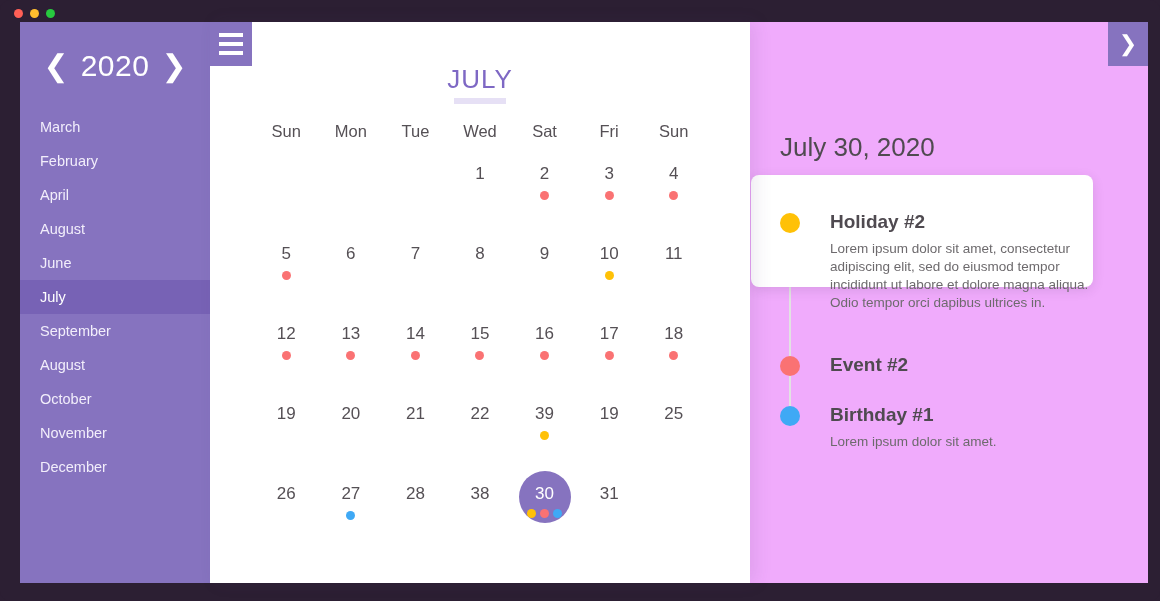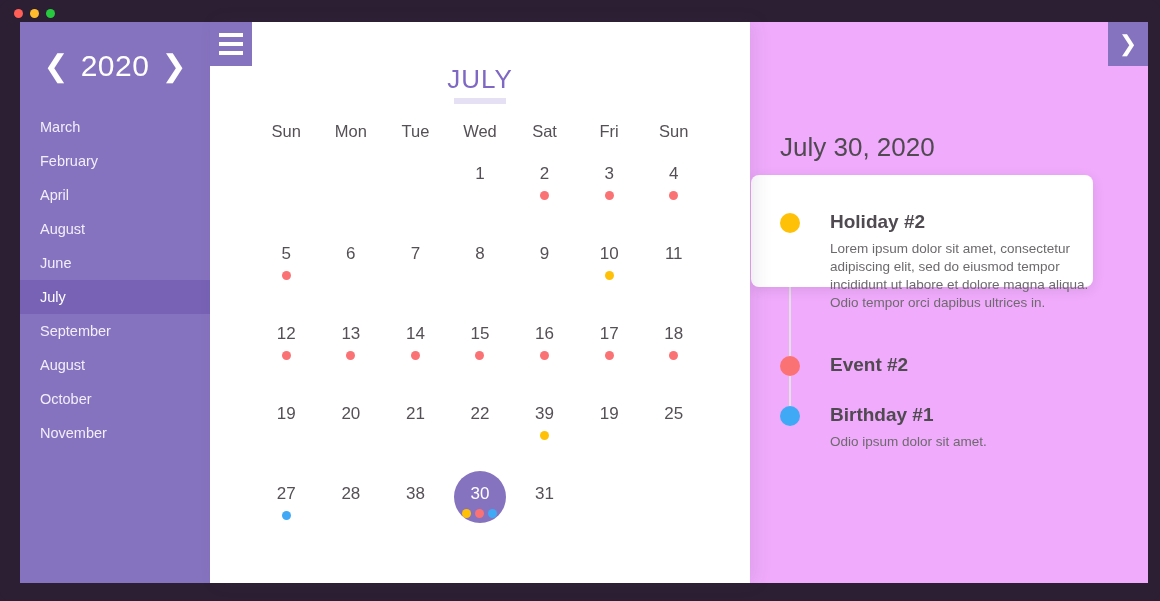--- a/index.html
+++ b/index.html
@@ -283,20 +283,23 @@
             <span>September</span>
           </div>
           <div class="month-item">
             <span>August</span>
           </div>
           <div class="month-item">
             <span>October</span>
           </div>
           <div class="month-item">
             <span>November</span>
+          </div>
+          <div class="month-item">
+            <span>December</span>
           </div>
         </div>
     </div>
 
     <div id="calendar-panel">
       <div id="month-title-wrap">
         <div id="month-title">JULY</div>
         <div id="month-underline"></div>
       </div>
       <div id="weekday-row">
@@ -432,20 +435,24 @@
           </div>
           <div class="day-cell">
             <div class="day-num">19</div>
             <div class="dots"></div>
           </div>
           <div class="day-cell">
             <div class="day-num">25</div>
             <div class="dots"></div>
           </div>
           <div class="day-cell">
+            <div class="day-num">26</div>
+            <div class="dots"></div>
+          </div>
+          <div class="day-cell">
             <div class="day-num">27</div>
             <div class="dots">
               <span class="dot" style="background: rgb(63, 169, 245);"></span>
             </div>
           </div>
           <div class="day-cell">
             <div class="day-num">28</div>
             <div class="dots"></div>
           </div>
           <div class="day-cell">
@@ -484,21 +491,21 @@
             <div class="event-row">
               <div class="event-bullet" style="background: rgb(250, 114, 115);"></div>
               <div class="event-body">
                 <div class="event-title">Event #2</div>
               </div>
             </div>
             <div class="event-row">
               <div class="event-bullet" style="background: rgb(63, 169, 245);"></div>
               <div class="event-body">
                 <div class="event-title">Birthday #1</div>
-                <div class="event-desc">Odio ipsum dolor sit amet.</div>
+                <div class="event-desc">Lorem ipsum dolor sit amet.</div>
               </div>
             </div>
           </div>
       </div>
     </div>
 
     <div id="hamburger">
       <span></span>
       <span></span>
       <span></span>

